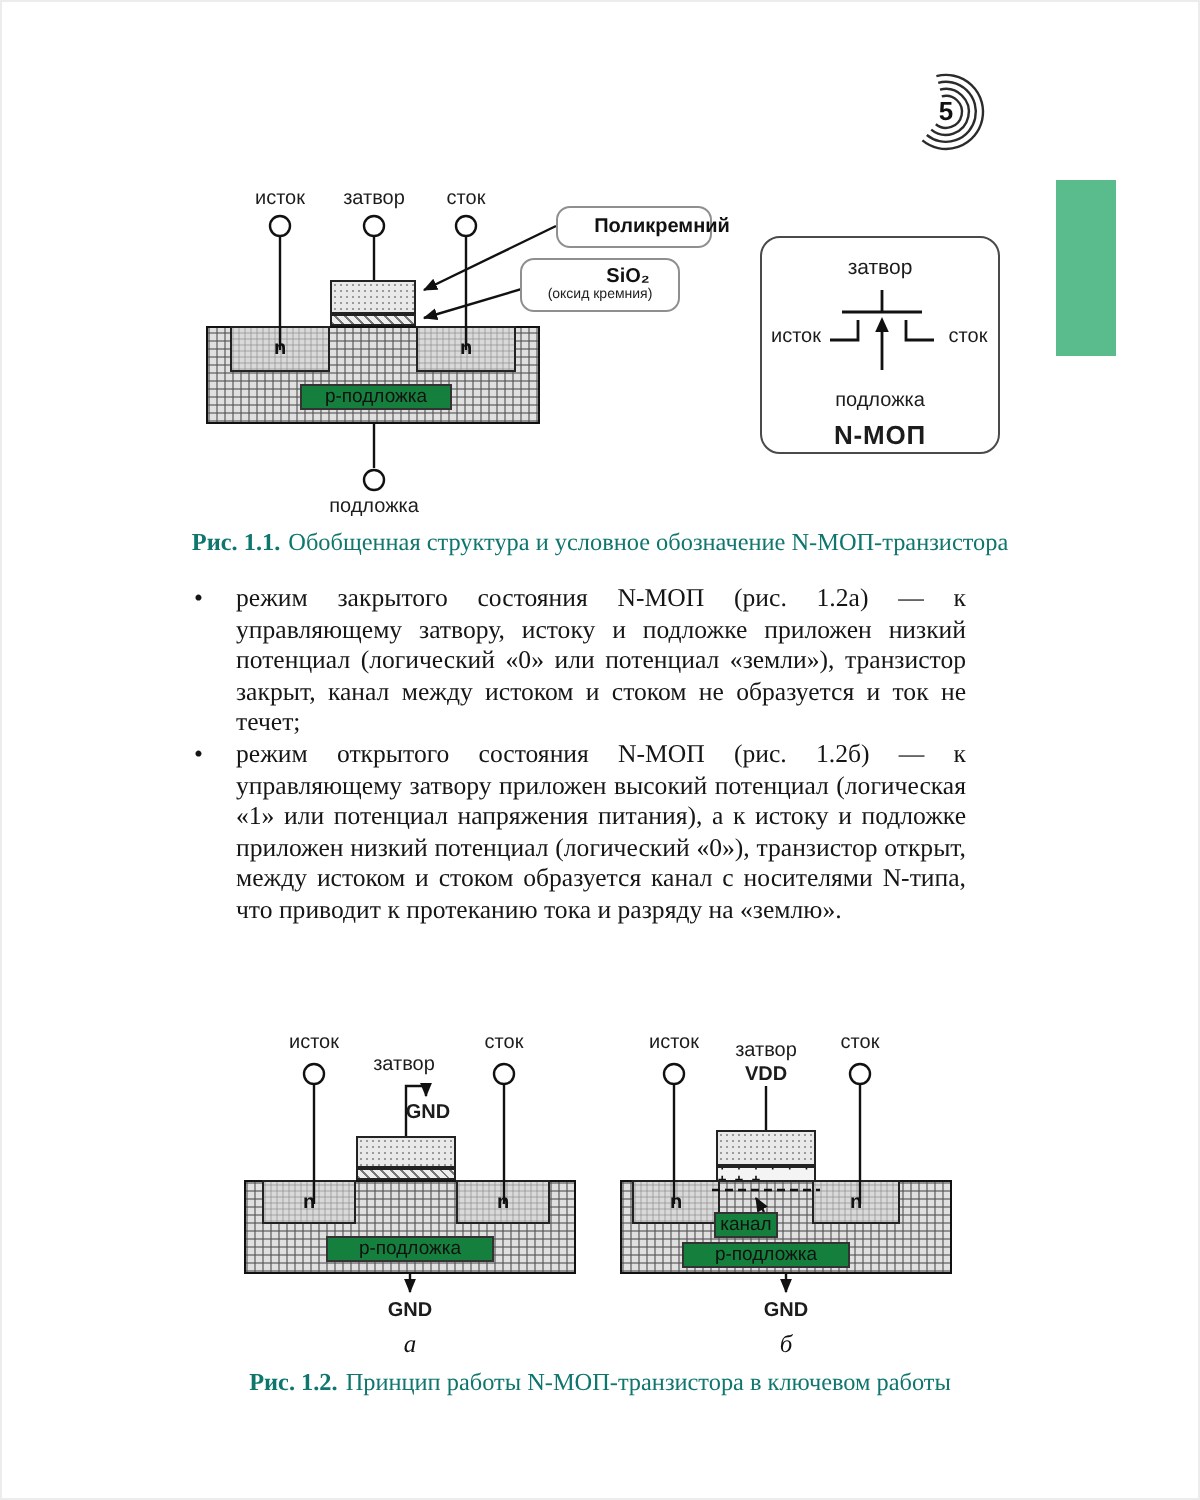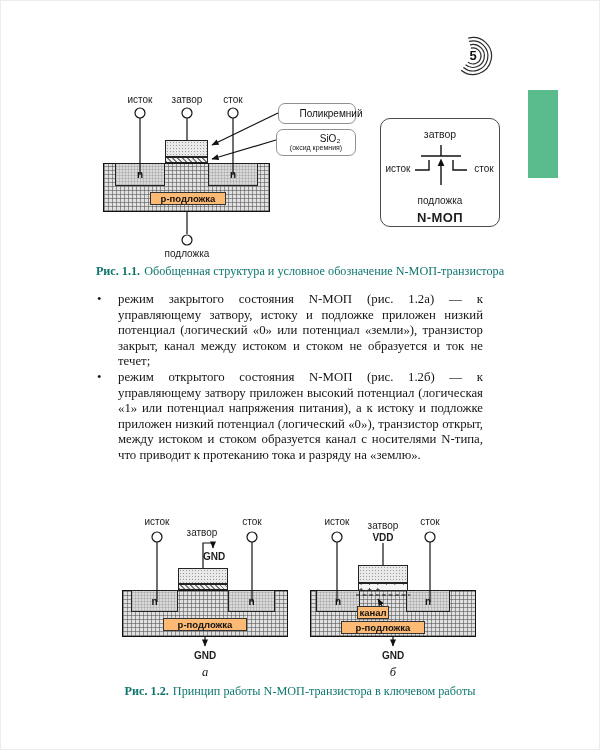--- a/index.html
+++ b/index.html
@@ -54,30 +54,30 @@
     border:1px solid #222;
     background: repeating-linear-gradient(45deg, #777 0 1px, #eee 1px 3.5px);
   }
   .plusrow {
     background:#f4f4f4; border:1px solid #222;
     display:flex; align-items:center; justify-content:center;
     font-family:"DejaVu Sans Mono",monospace; font-size:7px; font-weight:bold; color:#111;
     letter-spacing:0; line-height:1; overflow:hidden;
   }
   .wbox {
-    position:absolute; background:#fdba74; border:1px solid #333;
+    position:absolute; background:#15803d; border:1px solid #333;
     display:flex; align-items:center; justify-content:center;
-    font-family:"Liberation Sans","DejaVu Sans",sans-serif; font-weight:bold; font-size:9.5px; color:#111;
+    font-family:"Liberation Sans","DejaVu Sans",sans-serif; font-weight:normal; font-size:9.5px; color:#111;
   }
   .cbox {
     position:absolute; background:#fff; border:1.2px solid #8f8f8f; border-radius:7px;
     display:flex; flex-direction:column; align-items:center; justify-content:center;
     font-family:"Liberation Sans","DejaVu Sans",sans-serif; color:#111;
   }
-  .cbox .t1 { font-weight:normal; font-size:10px; line-height:1.1;padding-left:28px; }
+  .cbox .t1 { font-weight:bold; font-size:10px; line-height:1.1;padding-left:28px; }
   .cbox .t2 { font-size:7px; line-height:1.1; color:#222; }
   .symbox {
     position:absolute; left:380px; top:28px; width:120px; height:109px;
     border:1.5px solid #4a4a4a; border-radius:10px; background:#fff;
   }
   .symbox .flabel { width:100%; left:0; }
   .caption { position:absolute; left:0; width:600px; text-align:center; font-size:12.2px; color:#0f766e; }
   .caption .cap-label { font-weight:bold; margin-right:4px; }
 
   
@@ -146,21 +146,21 @@
 
     <div class="flabel" style="left:115px;top:4px;width:50px;">исток</div>
     <div class="flabel" style="left:162px;top:4px;width:50px;">затвор</div>
     <div class="flabel" style="left:208px;top:4px;width:50px;">сток</div>
     <div class="wbox" style="left:150px;top:102px;width:76px;height:13px;">p-подложка</div>
     <div class="flabel" style="left:147px;top:158px;width:80px;">подложка</div>
 
     <div class="cbox" style="left:278px;top:13px;width:78px;height:21px;">
       <span class="t1">Поликремний</span>
     </div>
-    <div class="cbox" style="left:276px;top:39px;width:80px;height:27px;">
+    <div class="cbox" style="left:260px;top:39px;width:80px;height:27px;">
       <span class="t1">SiO₂</span>
       <span class="t2">(оксид кремния)</span>
     </div>
 
     <div class="symbox">
       <div class="flabel" style="top:10px;font-size:10.5px;">затвор</div>
       <svg style="position:absolute;left:32px;top:24px;" width="56" height="46" viewBox="0 0 56 46">
         <g stroke="#111" stroke-width="1.4" fill="none">
           <path d="M28 2 V13"></path>
           <path d="M8 13 H48"></path>

